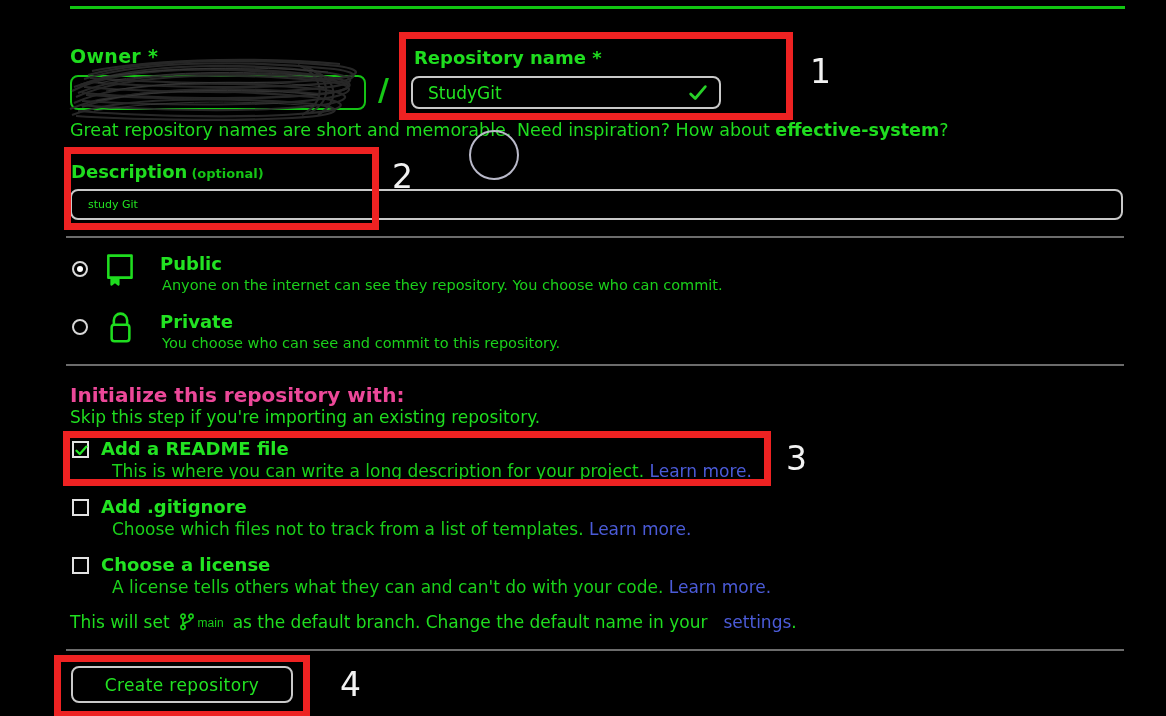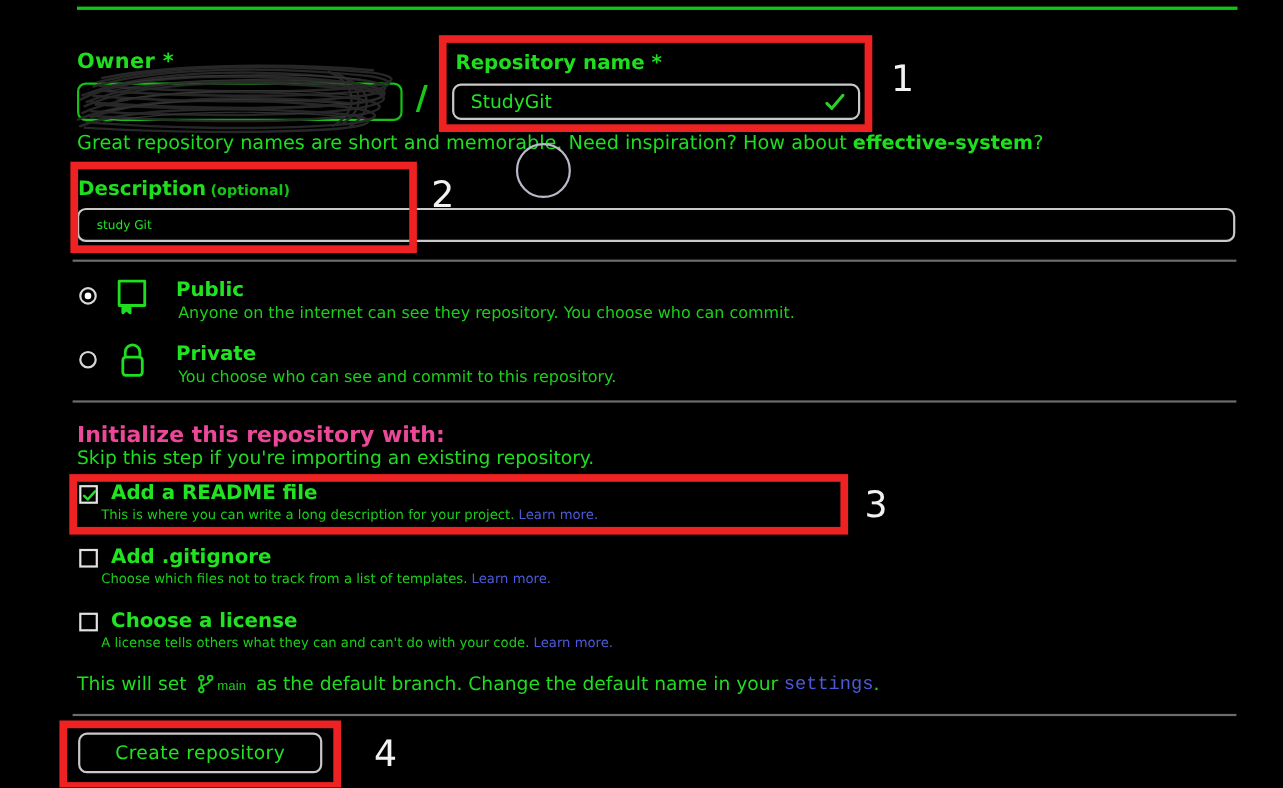--- a/index.html
+++ b/index.html
@@ -114,21 +114,21 @@
     left: 414px;
     top: 47px;
     font-size: 18px;
     font-weight: bold;
     color: #1fdd1f;
   }
   .repo-field {
     position: absolute;
     left: 411px;
     top: 76px;
-    width: 371px;
+    width: 310px;
     height: 33px;
     border: 2px solid #c9c9c9;
     border-radius: 8px;
     box-sizing: border-box;
     background: #000;
     display: flex;
     align-items: center;
     padding: 0 10px 0 15px;
   }
   .repo-value {
@@ -281,23 +281,23 @@
     position: absolute;
     left: 29px;
     top: 0;
     font-size: 18px;
     font-weight: bold;
     color: #22e322;
     white-space: nowrap;
   }
   .opt-desc {
     position: absolute;
-    left: 20px;
+    left: 40px;
     top: 23px;
-    font-size: 12px;
+    font-size: 17px;
     color: #1bd01b;
     white-space: nowrap;
   }
   .lnk { color: #4b5bd8; }
 
   
   .branch-line {
     position: absolute;
     left: 70px;
     top: 612px;
@@ -487,21 +487,21 @@
       <svg viewBox="0 0 16 18" width="16" height="18" fill="none" stroke="currentColor" stroke-width="1.7">
         <circle cx="4" cy="3.3" r="2.1"></circle>
         <circle cx="4" cy="14.3" r="2.1"></circle>
         <circle cx="12" cy="3.3" r="2.1"></circle>
         <path d="M4 5.4 V12.2"></path>
         <path d="M12 5.4 C12 9.6 4 8.6 4 12.2"></path>
       </svg>
     </span>
     <span class="branch-name">main</span>
     <span>as the default branch. Change the default name in your</span>
-    <span class="lnk" style="margin-left:5px;font-family:Liberation Mono, monospace;">settings</span>
+    <span class="lnk" style="margin-left:16px;">settings</span>
       <span>.</span>
   </div>
 
   <div class="rule-gray rule-c"></div>
 
   <div class="create-btn">Create repository</div>
 
   <div class="redbox redbox-4"></div>
   <div class="marker marker-4">4</div>
 

